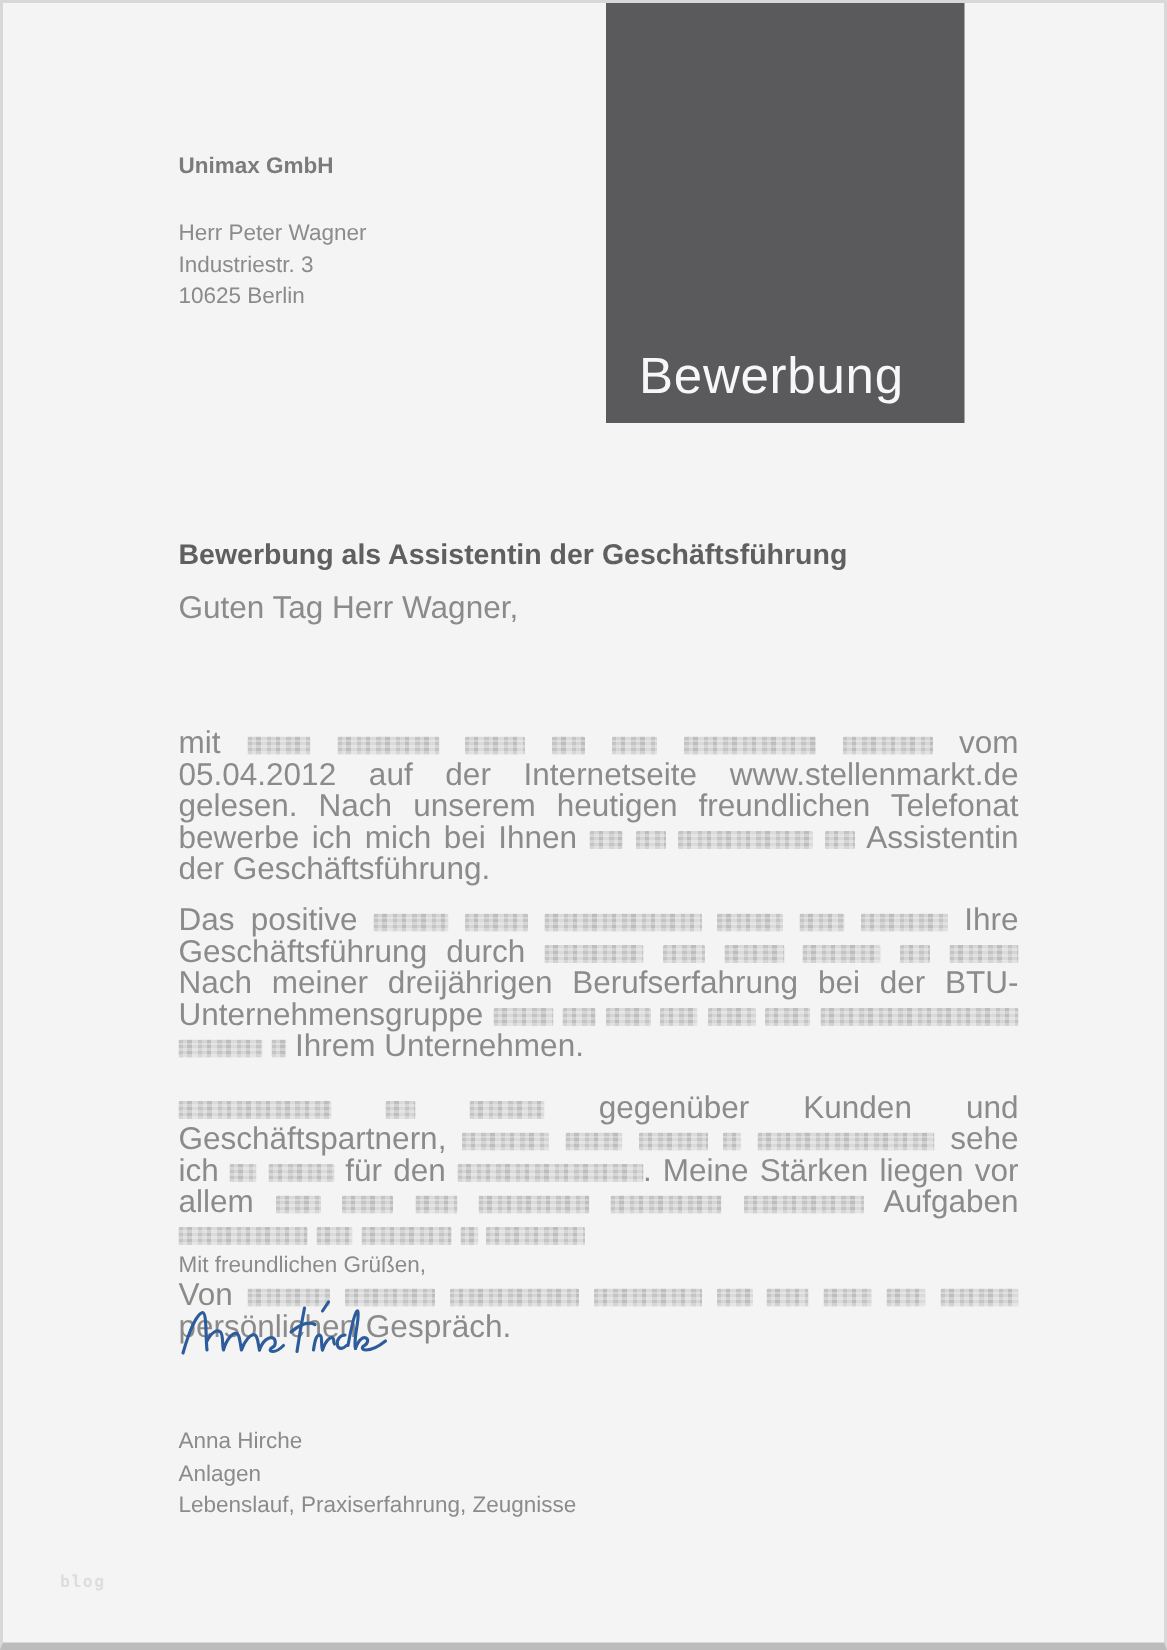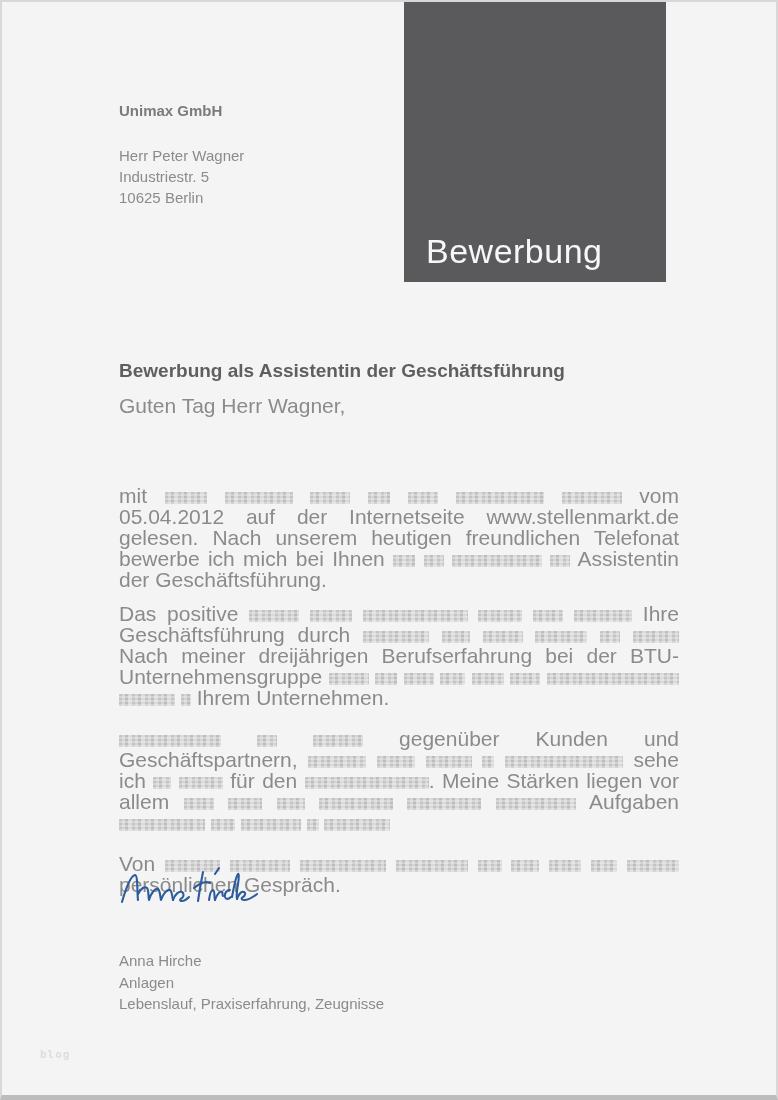--- a/index.html
+++ b/index.html
@@ -8,21 +8,21 @@
     width:778px;height:1100px;
     box-sizing:border-box;
     background:#f4f4f4;
     border:2px solid #d8d8d8;
     border-bottom:5px solid #bcbcbc;
     overflow:hidden;
     font-family:"Liberation Sans", sans-serif;
     color:#8b8b8b;
   }
   .banner{
-    position:absolute;left:402px;top:0;width:262px;height:280px;
+    position:absolute;left:402px;top:0;width:239px;height:280px;
     background:#5a5a5c;
     display:flex;align-items:flex-end;
   }
   .banner-label{
     color:#f7f7f7;font-size:34px;line-height:1;
     padding:0 0 14px 22px;letter-spacing:0.5px;
   }
   .abs{position:absolute;left:117px;width:560px;}
   .company{top:100px;font-size:15px;font-weight:bold;color:#7b7b7b;}
   .recipient{top:143px;font-size:15px;line-height:21px;}
@@ -55,36 +55,37 @@
 <div class="page">
 
   <div class="banner">
     <div class="banner-label">Bewerbung</div>
   </div>
 
   <div class="abs company">Unimax GmbH</div>
 
   <div class="abs recipient">
     <div>Herr Peter Wagner</div>
-    <div>Industriestr. 5</div>
+    <div>Industriestr. 3</div>
     <div>10625 Berlin</div>
   </div>
 
 
   <div class="abs subject">Bewerbung als Assistentin der Geschäftsführung</div>
 
   <div class="abs salutation">Guten Tag Herr Wagner,</div>
 
   <div class="abs letter-body">
       <p>mit <span class="redact" style="width: 42px;"></span> <span class="redact" style="width: 68px;"></span> <span class="redact" style="width: 40px;"></span> <span class="redact" style="width: 22px;"></span> <span class="redact" style="width: 30px;"></span> <span class="redact" style="width: 88px;"></span> <span class="redact" style="width: 60px;"></span> vom 05.04.2012 auf der Internetseite www.stellenmarkt.de gelesen. Nach unserem heutigen freundlichen Telefonat bewerbe ich mich bei Ihnen <span class="redact" style="width: 22px;"></span> <span class="redact" style="width: 20px;"></span> <span class="redact" style="width: 90px;"></span> <span class="redact" style="width: 20px;"></span> Assistentin der Geschäftsführung.</p>
       <p class="gap">Das positive <span class="redact" style="width: 50px;"></span> <span class="redact" style="width: 42px;"></span> <span class="redact" style="width: 105px;"></span> <span class="redact" style="width: 44px;"></span> <span class="redact" style="width: 30px;"></span> <span class="redact" style="width: 58px;"></span> Ihre Geschäftsführung durch <span class="redact" style="width: 66px;"></span> <span class="redact" style="width: 28px;"></span> <span class="redact" style="width: 40px;"></span> <span class="redact" style="width: 52px;"></span> <span class="redact" style="width: 20px;"></span> <span class="redact" style="width: 46px;"></span> Nach meiner dreijährigen Berufserfahrung bei der BTU-Unternehmensgruppe <span class="redact" style="width: 40px;"></span> <span class="redact" style="width: 22px;"></span> <span class="redact" style="width: 30px;"></span> <span class="redact" style="width: 25px;"></span> <span class="redact" style="width: 32px;"></span> <span class="redact" style="width: 30px;"></span> <span class="redact" style="width: 132px;"></span> <span class="redact" style="width: 56px;"></span> <span class="redact" style="width: 10px;"></span> Ihrem Unternehmen.</p>
       <p class="gap"><span class="redact" style="width: 102px;"></span> <span class="redact" style="width: 20px;"></span> <span class="redact" style="width: 50px;"></span> gegenüber Kunden und Geschäftspartnern, <span class="redact" style="width: 58px;"></span> <span class="redact" style="width: 38px;"></span> <span class="redact" style="width: 46px;"></span> <span class="redact" style="width: 12px;"></span> <span class="redact" style="width: 118px;"></span> sehe ich <span class="redact" style="width: 18px;"></span> <span class="redact" style="width: 44px;"></span> für den <span class="redact" style="width: 124px;"></span>. Meine Stärken liegen vor allem <span class="redact" style="width: 30px;"></span> <span class="redact" style="width: 34px;"></span> <span class="redact" style="width: 28px;"></span> <span class="redact" style="width: 74px;"></span> <span class="redact" style="width: 74px;"></span> <span class="redact" style="width: 80px;"></span> Aufgaben <span class="redact" style="width: 86px;"></span> <span class="redact" style="width: 24px;"></span> <span class="redact" style="width: 60px;"></span> <span class="redact" style="width: 12px;"></span> <span class="redact" style="width: 66px;"></span></p>
       <p>Von <span class="redact" style="width: 55px;"></span> <span class="redact" style="width: 60px;"></span> <span class="redact" style="width: 86px;"></span> <span class="redact" style="width: 72px;"></span> <span class="redact" style="width: 24px;"></span> <span class="redact" style="width: 28px;"></span> <span class="redact" style="width: 32px;"></span> <span class="redact" style="width: 26px;"></span> <span class="redact" style="width: 52px;"></span> persönlichen Gespräch.</p>
     </div>
 
+  <div class="abs closing">Mit freundlichen Grüßen,</div>
 
   <div class="abs signature">
     <svg width="145" height="50" viewBox="0 0 145 50" fill="none" xmlns="http://www.w3.org/2000/svg">
       <g stroke="#2d5c9c" stroke-width="2.1" stroke-linecap="round" stroke-linejoin="round" fill="none">
         <path d="M3,38 C7,24 12,12 16,11 C19,11 18,28 19,36"></path>
         <path d="M19,30 C22,24 26,22 28,24 C30,26 29,33 30,36 C32,29 36,24 39,25 C41,26 41,32 42,36 C44,30 48,25 51,26 C53,27 53,32 54,36"></path>
         <path d="M54,36 C56,30 60,27 63,28 C65,29 65,33 63,34 C61,35 60,37 63,37 C66,37 68,35 70,33"></path>
         <path d="M84,8 C82,18 80,30 79,37"></path>
         <path d="M75,24 C81,19 87,17 91,19"></path>
         <path d="M96,10 L100,4"></path>

